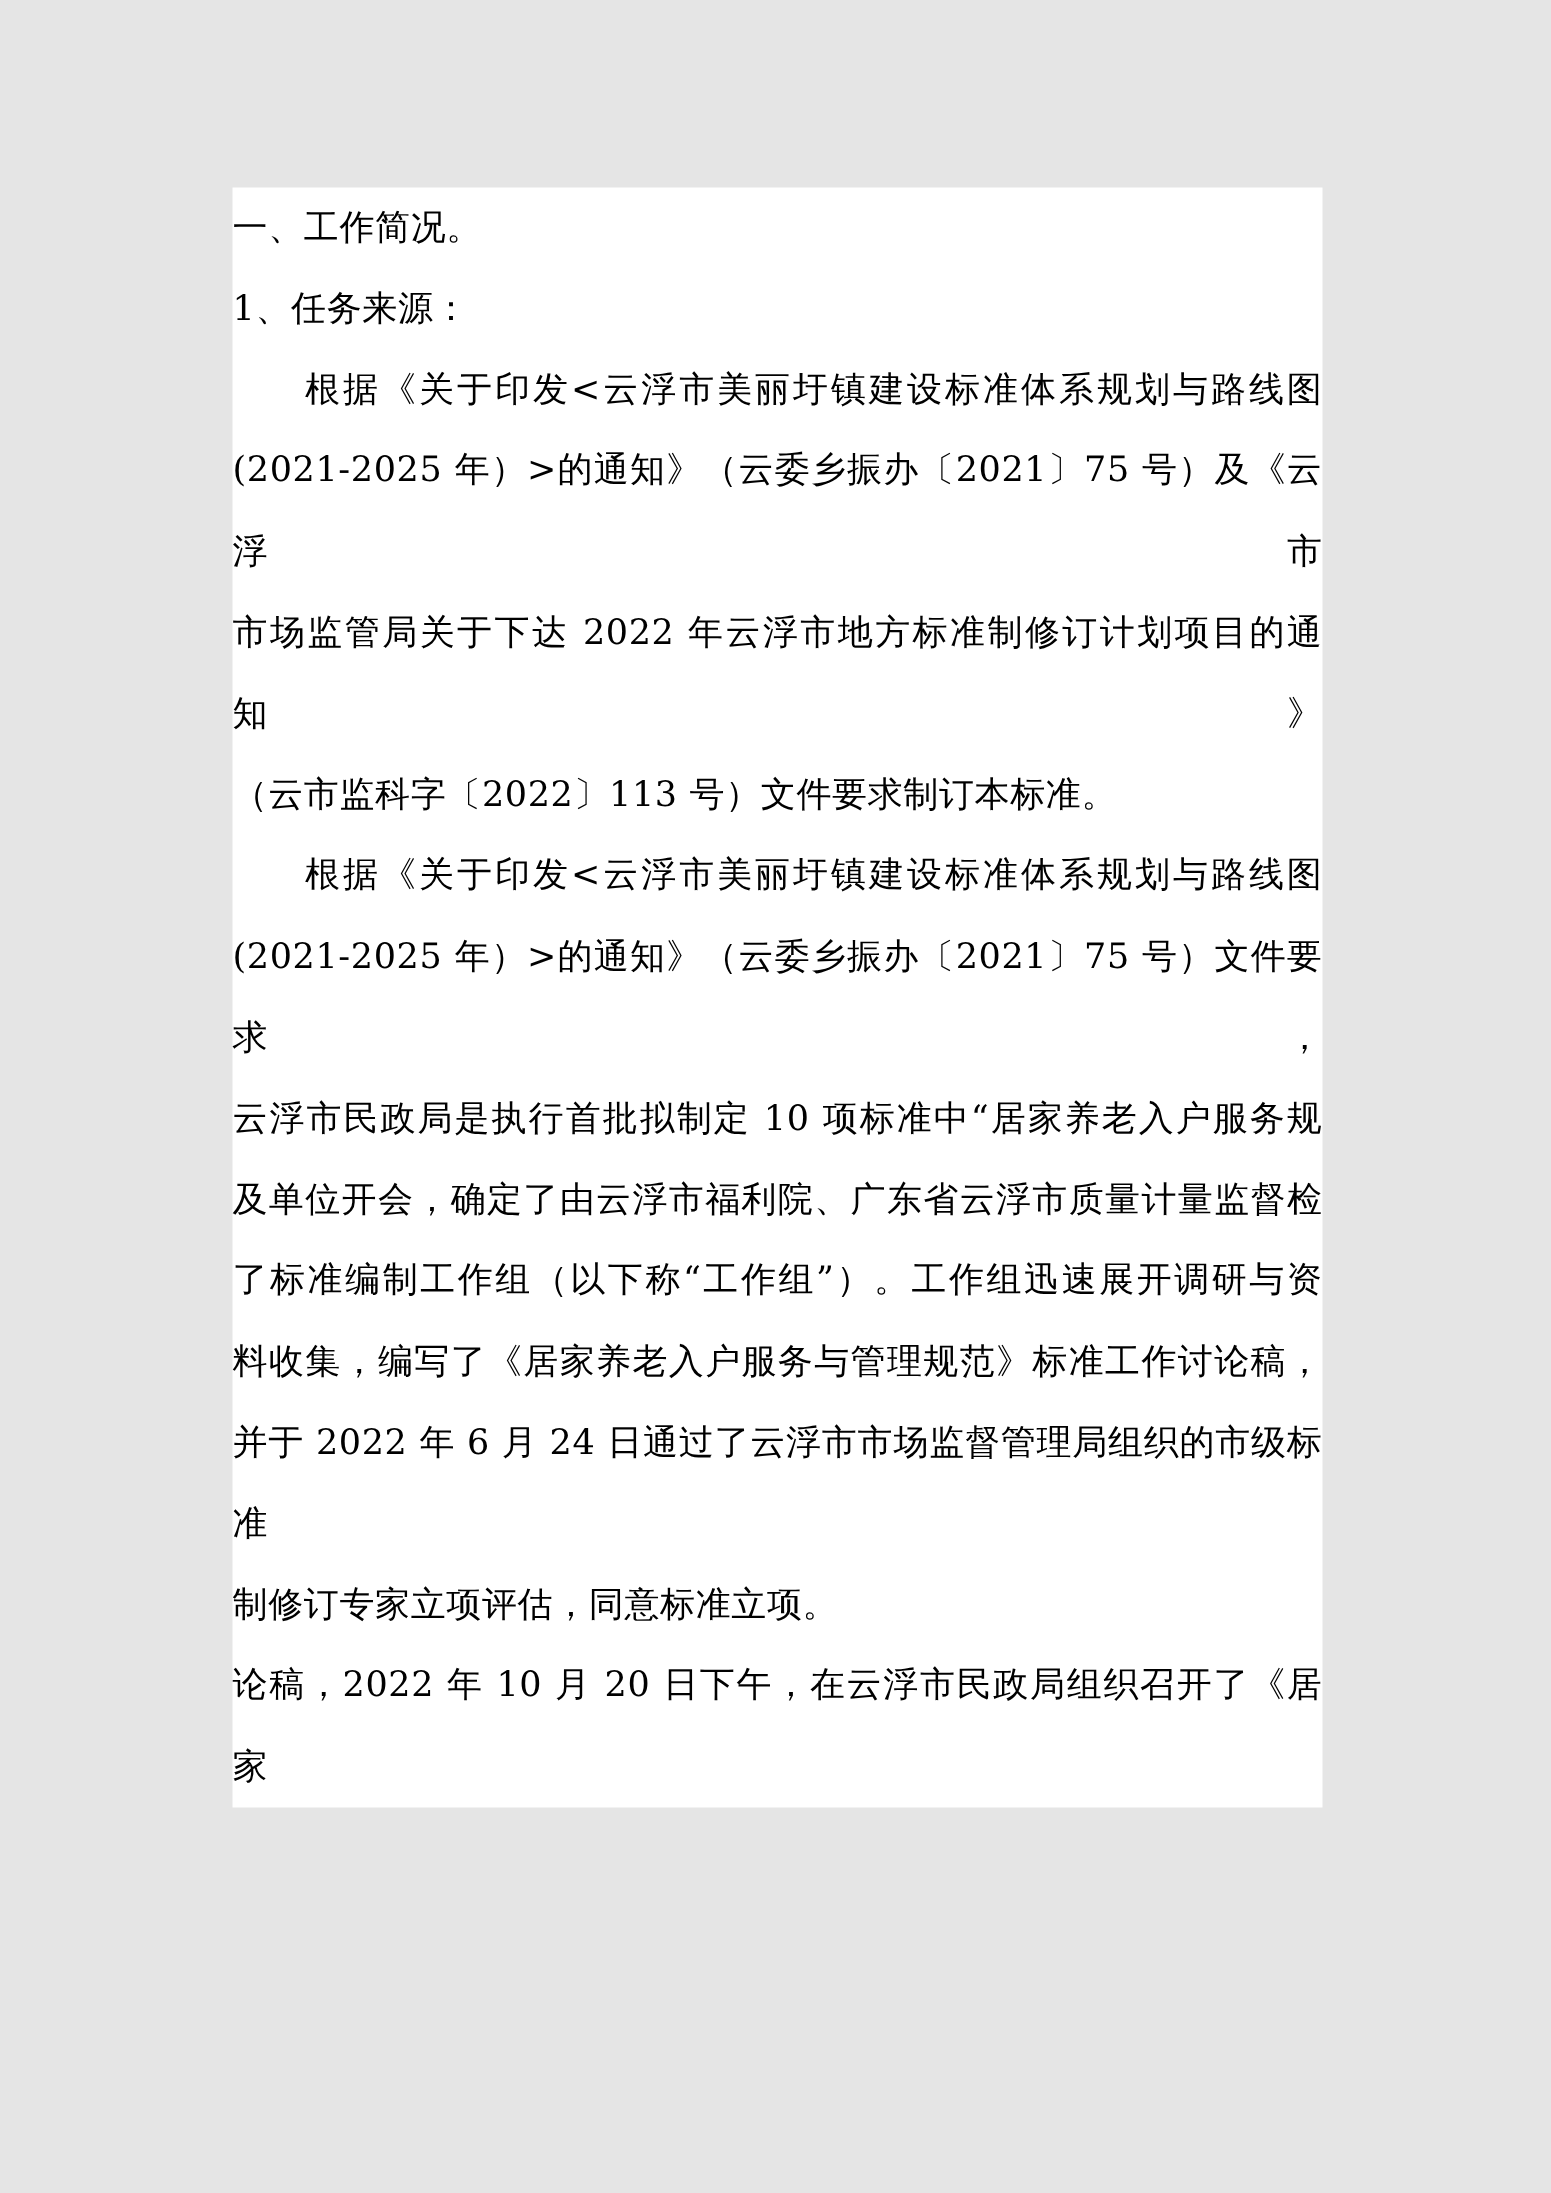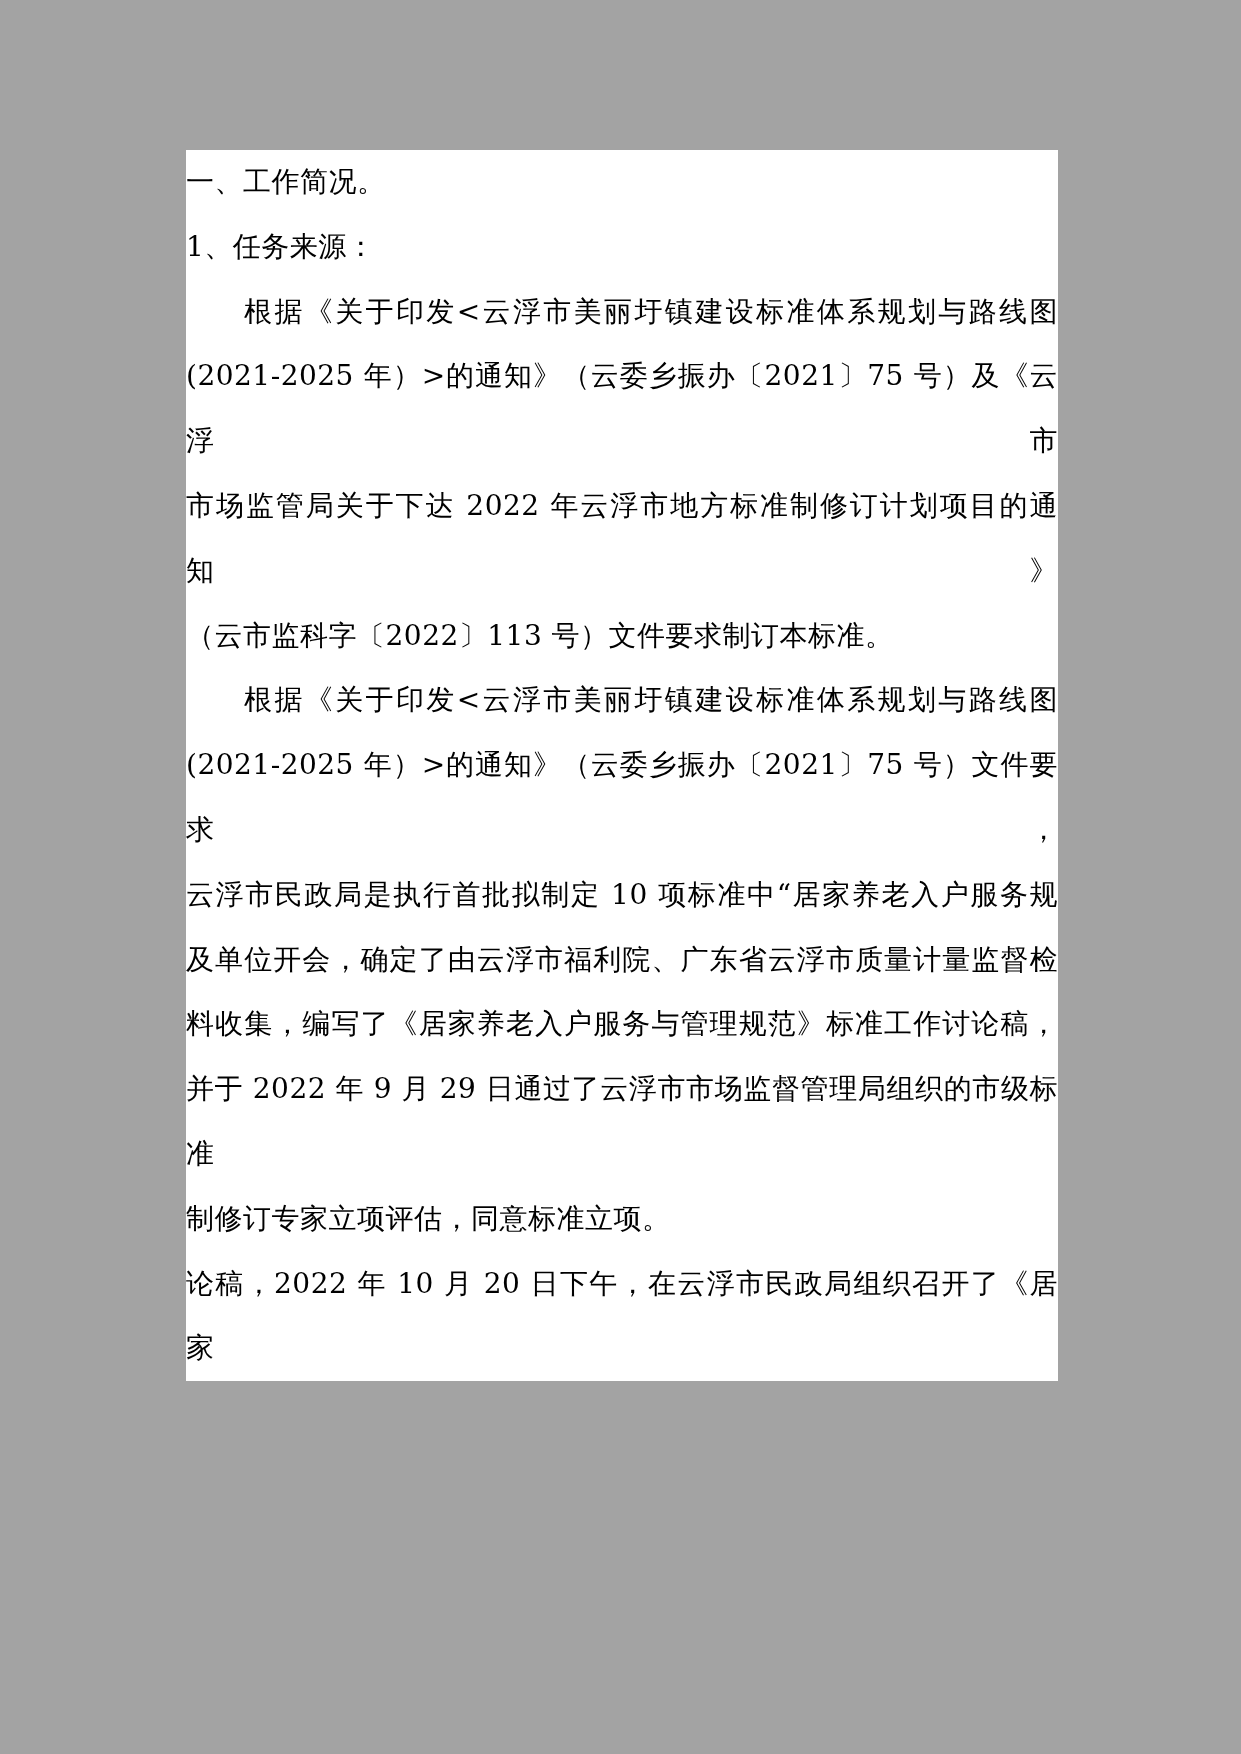--- a/index.html
+++ b/index.html
@@ -4,21 +4,21 @@
 <style>
   html, body {
     margin: 0;
     padding: 0;
     background: #ffffff;
   }
   .page {
     position: relative;
     width: 1241px;
     height: 1754px;
-    background: #a3a3a3;
+    background: #e5e5e5;
     overflow: hidden;
     font-family: "DejaVu Serif", "Liberation Serif", serif;
     color: #000000;
   }
   .doc-body {
     position: absolute;
     left: 186px;
     top: 150px;
     width: 872px;
     font-size: 28px;
@@ -58,21 +58,22 @@
         <div class="line fill indent">根据《关于印发&lt;云浮市美丽圩镇建设标准体系规划与路线图</div>
         <div class="line fill">(2021-2025 年）&gt;的通知》（云委乡振办〔2021〕75 号）及《云浮市</div>
         <div class="line fill">市场监管局关于下达 2022 年云浮市地方标准制修订计划项目的通知》</div>
         <div class="line">（云市监科字〔2022〕113 号）文件要求制订本标准。</div>
       </div>
       <div class="paragraph">
         <div class="line fill indent">根据《关于印发&lt;云浮市美丽圩镇建设标准体系规划与路线图</div>
         <div class="line fill">(2021-2025 年）&gt;的通知》（云委乡振办〔2021〕75 号）文件要求，</div>
         <div class="line fill">云浮市民政局是执行首批拟制定 10 项标准中“居家养老入户服务规</div>
         <div class="line fill">及单位开会，确定了由云浮市福利院、广东省云浮市质量计量监督检</div>
+        <div class="line fill">了标准编制工作组（以下称“工作组”）。工作组迅速展开调研与资</div>
         <div class="line fill">料收集，编写了《居家养老入户服务与管理规范》标准工作讨论稿，</div>
-        <div class="line fill">并于 2022 年 9 月 29 日通过了云浮市市场监督管理局组织的市级标准</div>
+        <div class="line fill">并于 2022 年 6 月 24 日通过了云浮市市场监督管理局组织的市级标准</div>
         <div class="line">制修订专家立项评估，同意标准立项。</div>
       </div>
       <div class="paragraph">
         <div class="line fill">论稿，2022 年 10 月 20 日下午，在云浮市民政局组织召开了《居家</div>
       </div>
     </div>
 </div>
 
 </body></html>

